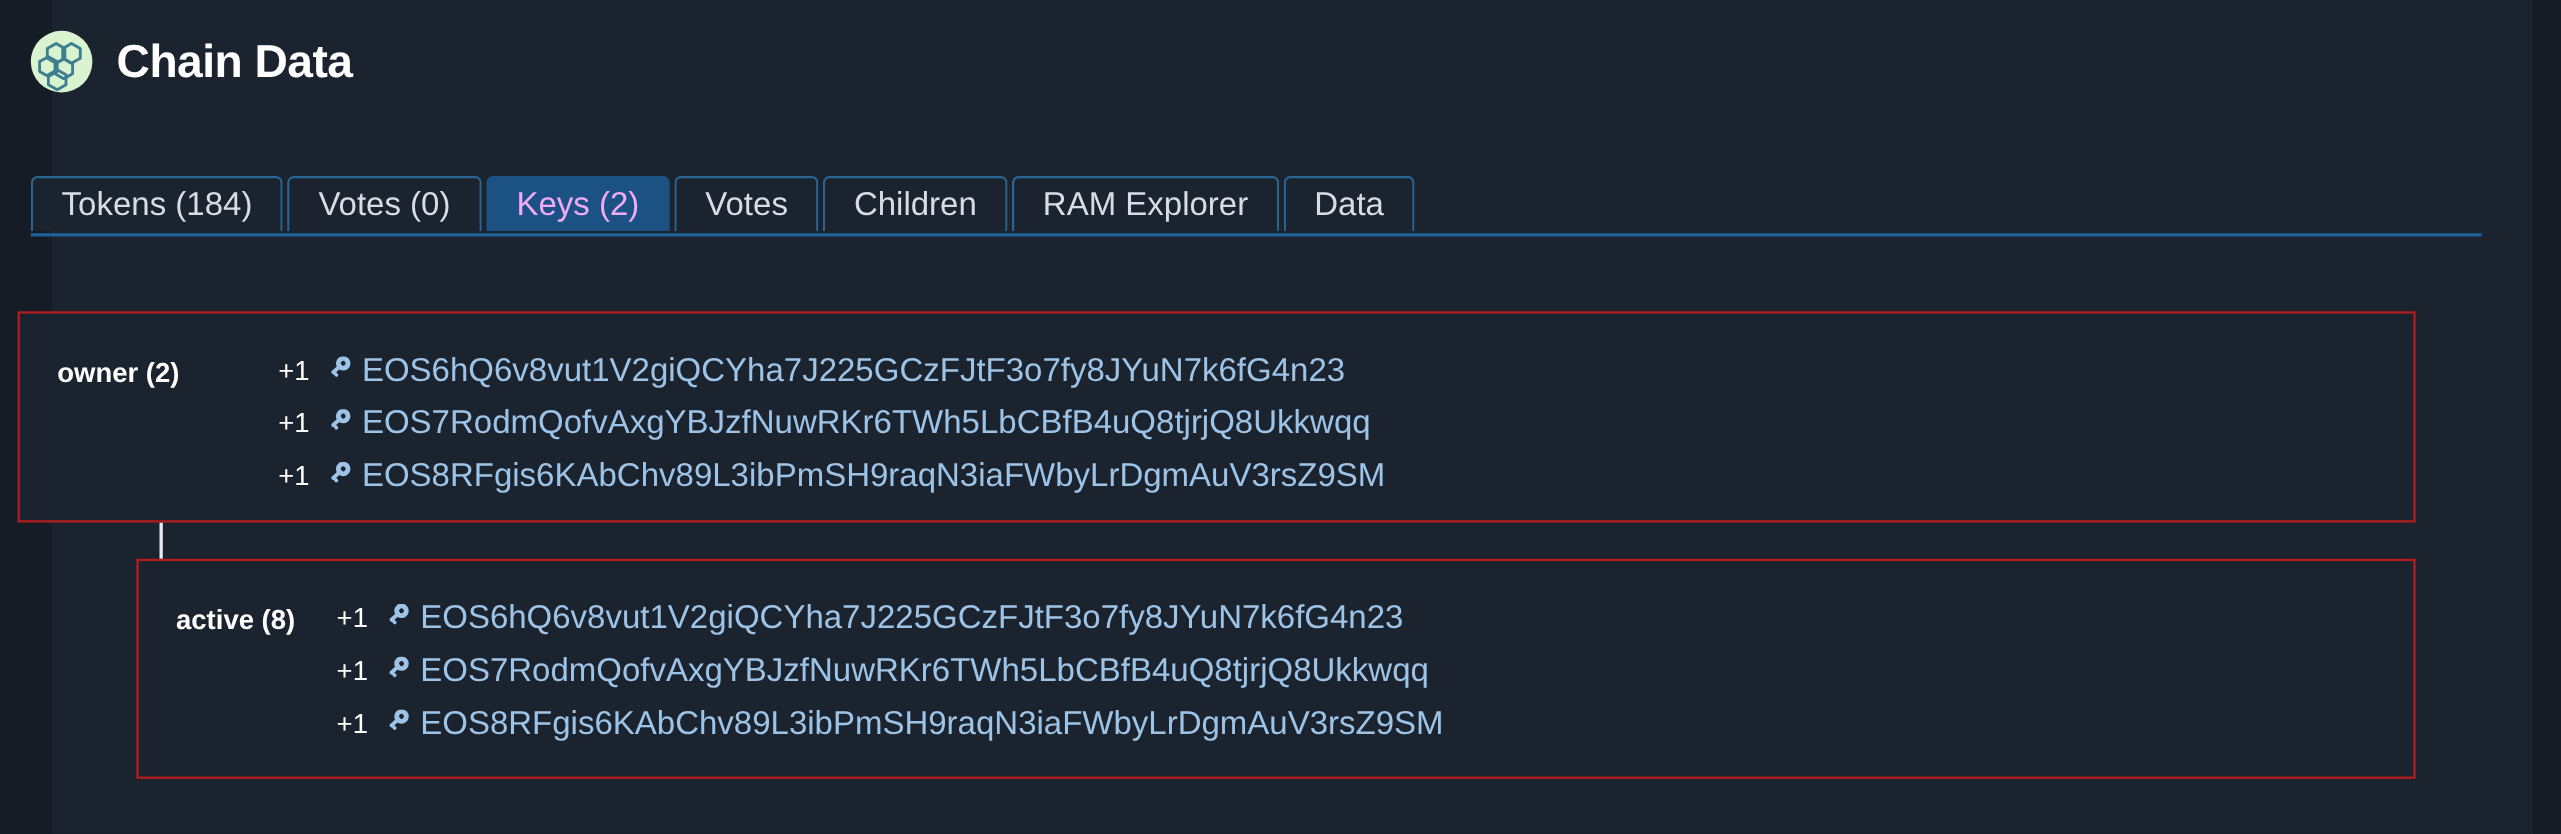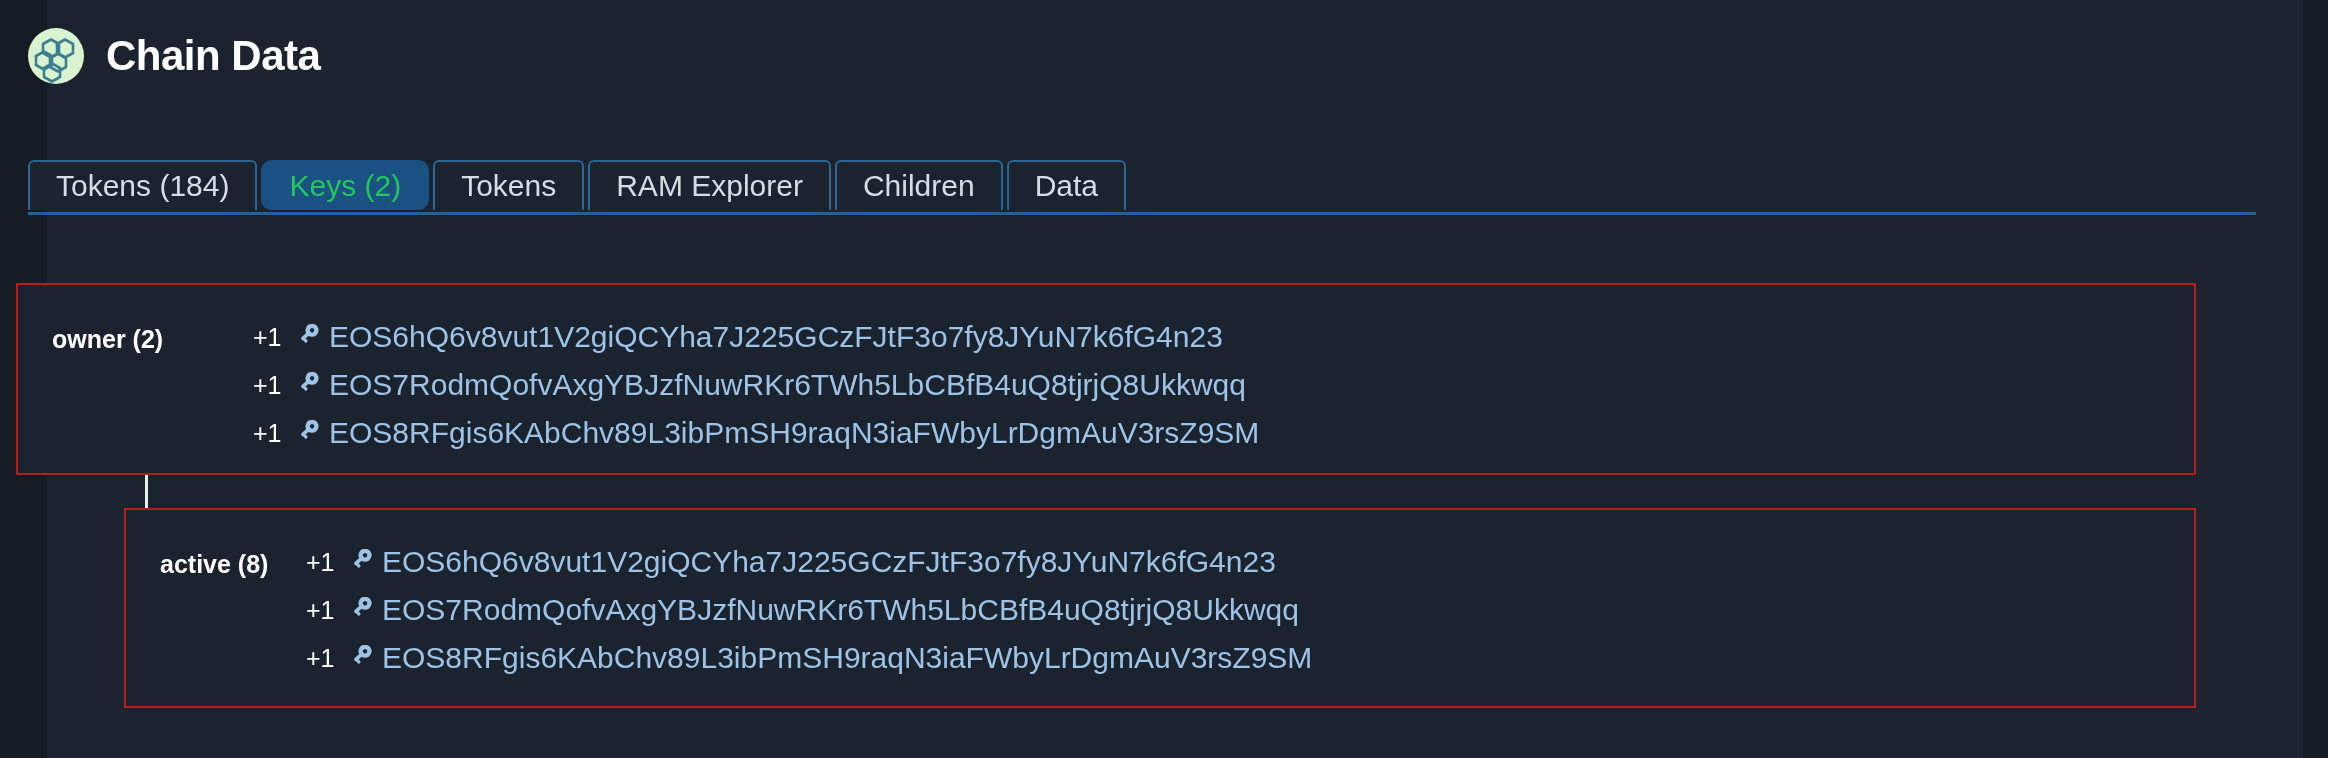--- a/index.html
+++ b/index.html
@@ -104,22 +104,21 @@
     background: #1b232f;
     border: 2px solid #2a6593;
     border-bottom: none;
     border-radius: 6px 6px 0 0;
     white-space: nowrap;
     cursor: pointer;
   }
   .tab.active {
     background: #1b5183;
     border-color: #1b5183;
-    color: #22c55e;
-    border-radius: 11px;
+    color: #f0abfc;
   }
 
   
   .tree {
     position: absolute;
     left: 0; top: 0;
     width: 2256px; height: 758px;
   }
 
   .perm-box {
@@ -213,24 +212,25 @@
         <path d="M19 41 L27 36.5 L35 41 L35 50 L27 54.5 L19 50 Z"></path>
       </svg>
     </div>
     <div class="page-title">Chain Data</div>
   </div>
 
   <div class="tabs-wrap">
     <div class="tabs-underline"></div>
     <div class="tabs">
       <div class="tab">Tokens (184)</div>
+      <div class="tab">Votes (0)</div>
       <div class="tab active">Keys (2)</div>
-      <div class="tab">Tokens</div>
+      <div class="tab">Votes</div>
+      <div class="tab">Children</div>
       <div class="tab">RAM Explorer</div>
-      <div class="tab">Children</div>
       <div class="tab">Data</div>
     </div>
   </div>
 
   <div class="tree">
 
     <div class="connector-v"></div>
     <div class="connector-h"></div>
 
     <div class="perm-box owner">

